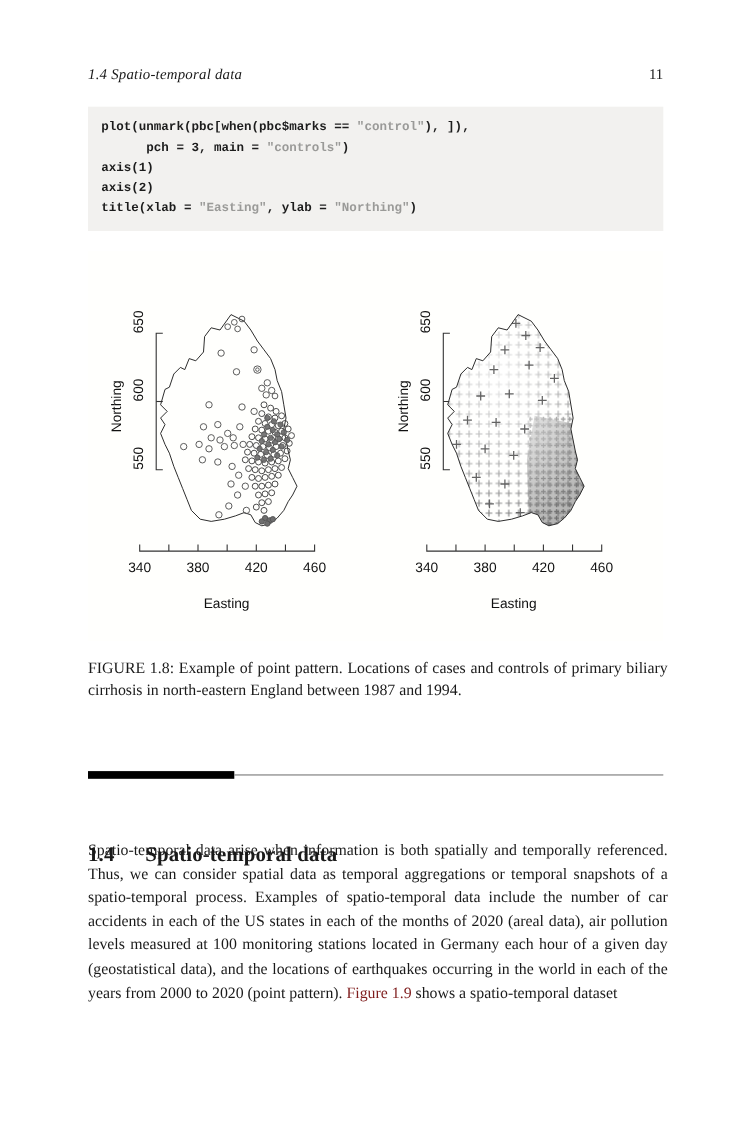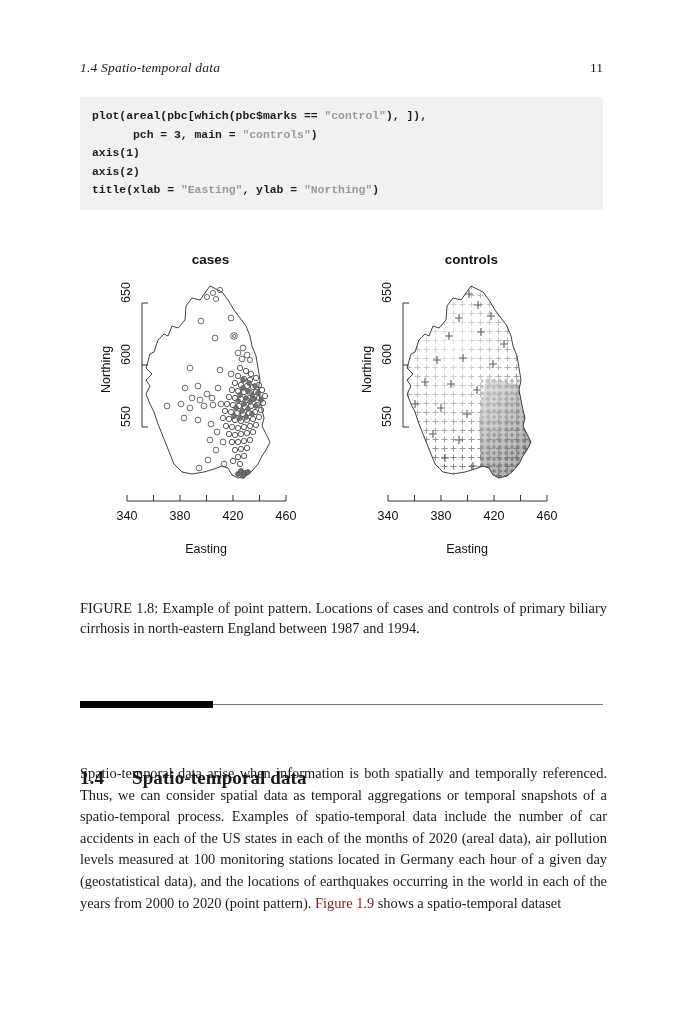--- a/index.html
+++ b/index.html
@@ -161,30 +161,29 @@
   }
 </style>
 </head>
 <body>
 
 <div class="runhead">
   <span class="runhead-title">1.4  Spatio-temporal data</span>
   <span class="runhead-page">11</span>
 </div>
 
-<div class="codeblock"><span><span>plot(areal(pbc[which(pbc$marks == </span><span class="str">"control"</span><span>), ]),</span></span>
+<div class="codeblock"><span><span>plot(unmark(pbc[when(pbc$marks == </span><span class="str">"control"</span><span>), ]),</span></span>
 <span><span>      pch = 3, main = </span><span class="str">"controls"</span><span>)</span></span>
 <span>axis(1)</span>
 <span>axis(2)</span>
 <span><span>title(xlab = </span><span class="str">"Easting"</span><span>, ylab = </span><span class="str">"Northing"</span><span>)</span></span></div>
 
 <div class="figure">
 
   <div class="panel left">
-    <div class="panel-title">cases</div>
     <svg class="plotsvg" viewBox="0 0 261 355">
 
       <g>
         <path d="M68,75 L62,75 L62,199 L68,199" fill="none" stroke="#333" stroke-width="1"></path>
         <path d="M62,137 L68,137" fill="none" stroke="#333" stroke-width="1"></path>
         <text class="axis-txt" transform="translate(50,199) rotate(-90)">550</text>
         <text class="axis-txt" transform="translate(50,137) rotate(-90)">600</text>
         <text class="axis-txt" transform="translate(50,75) rotate(-90)">650</text>
         <text class="axis-lab" transform="translate(30,165) rotate(-90)">Northing</text>
       </g>
@@ -354,21 +353,20 @@
             <circle cx="165" cy="245" r="2.4"></circle>
           <circle cx="158" cy="246" r="2.4"></circle>
             <circle cx="163" cy="248" r="2.4"></circle>
           <circle cx="168" cy="244" r="2.4"></circle>
         </g>
       </g>
     </svg>
   </div>
 
   <div class="panel right">
-    <div class="panel-title">controls</div>
     <svg class="plotsvg" viewBox="0 0 261 355">
       <defs>
 
         <pattern id="plusTile" width="9" height="9" patternUnits="userSpaceOnUse">
           <path d="M4.5,1.4 L4.5,7.6 M1.4,4.5 L7.6,4.5" stroke="#6b6b6b" stroke-width="1.05"></path>
         </pattern>
         <pattern id="plusTileDense" width="6" height="6" patternUnits="userSpaceOnUse">
           <path d="M3,0.8 L3,5.2 M0.8,3 L5.2,3" stroke="#5f5f5f" stroke-width="1.15"></path>
         </pattern>
         <clipPath id="regionClipR">

